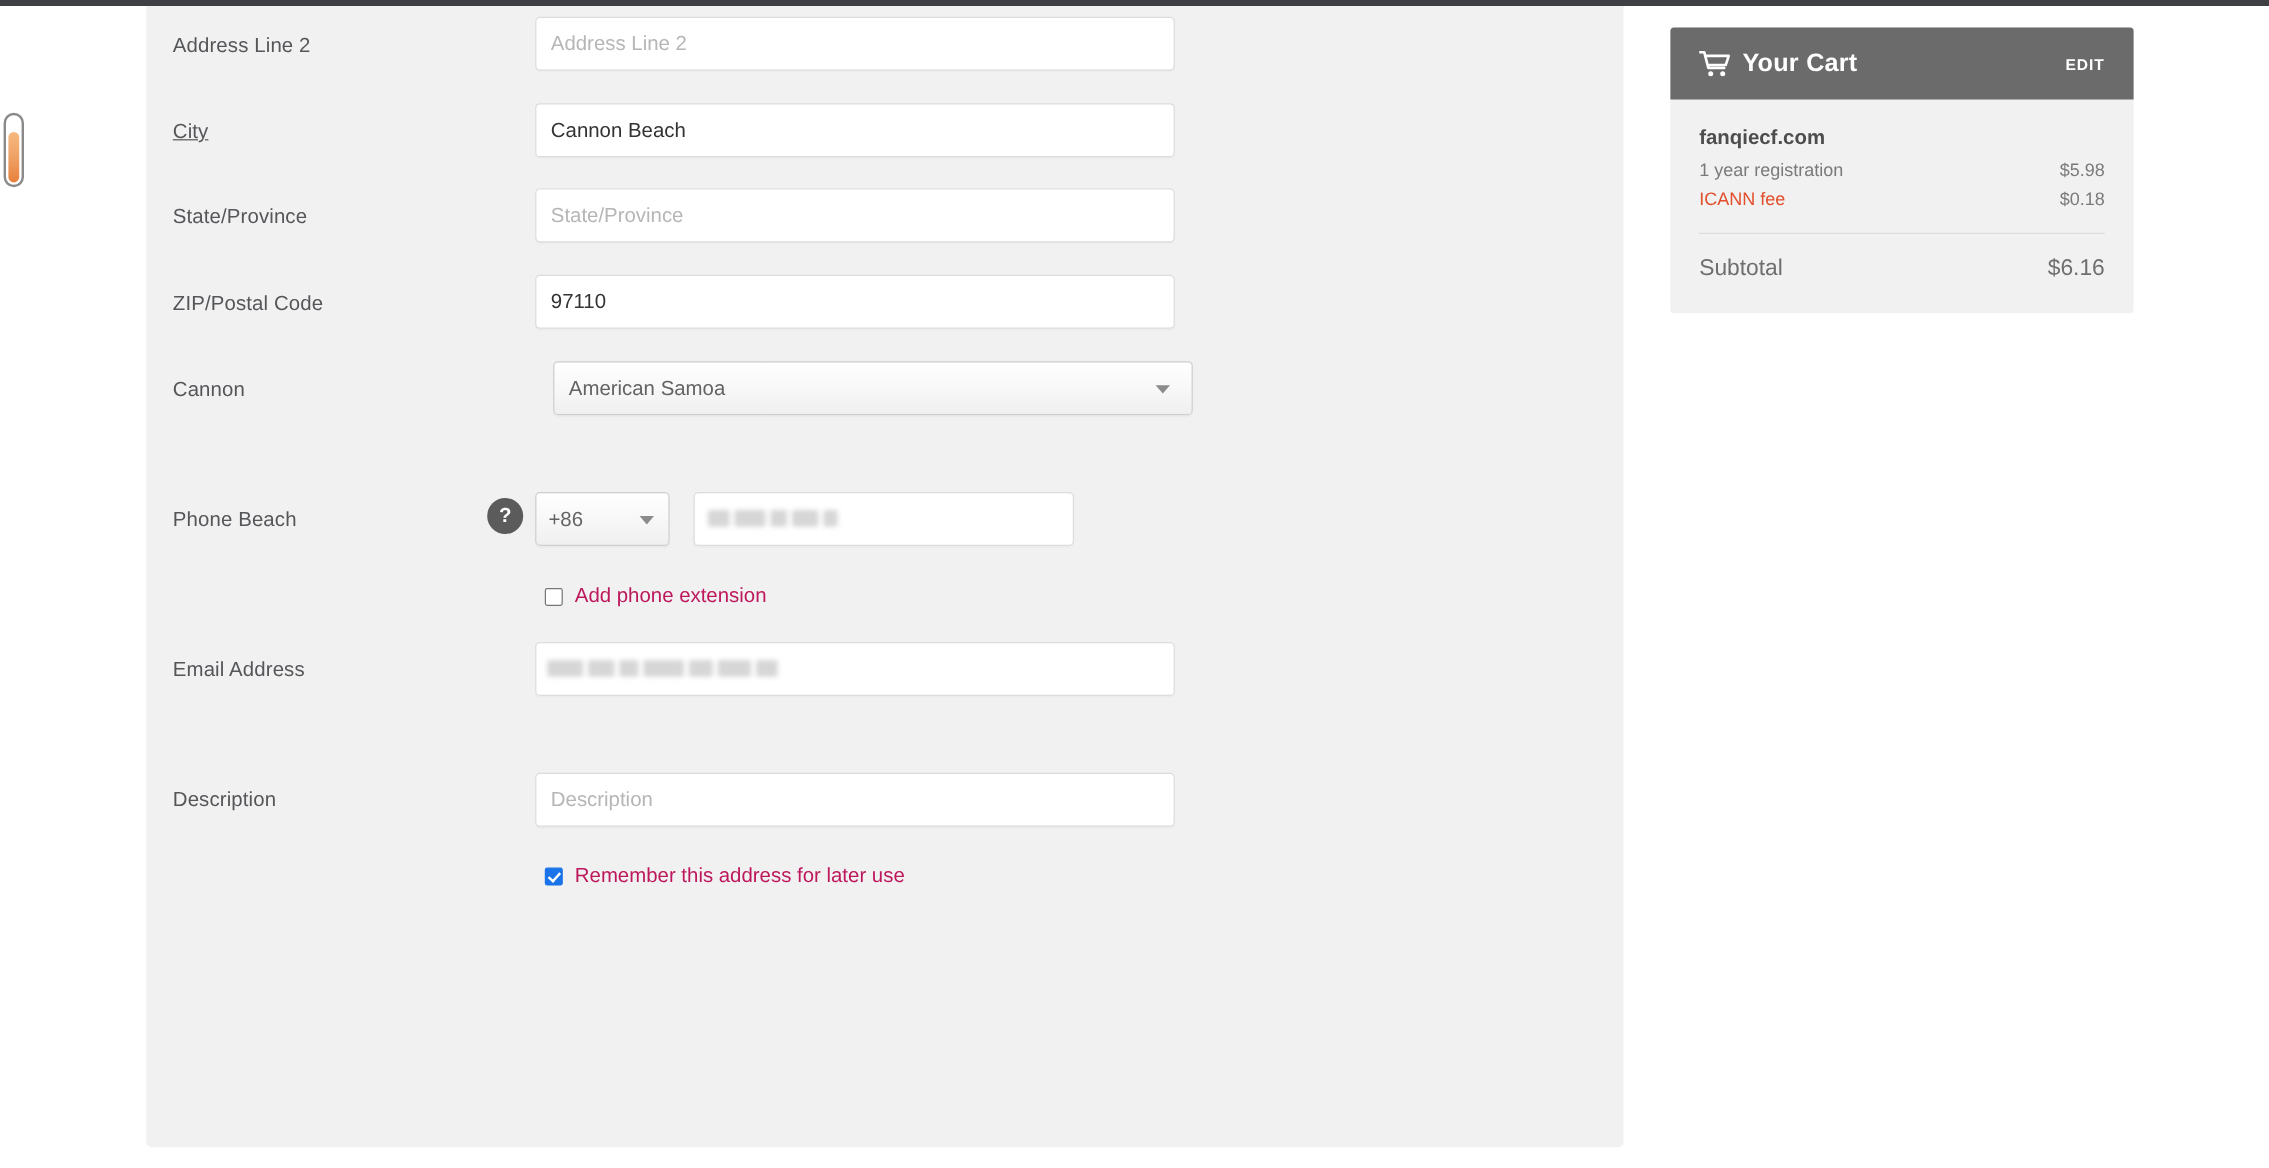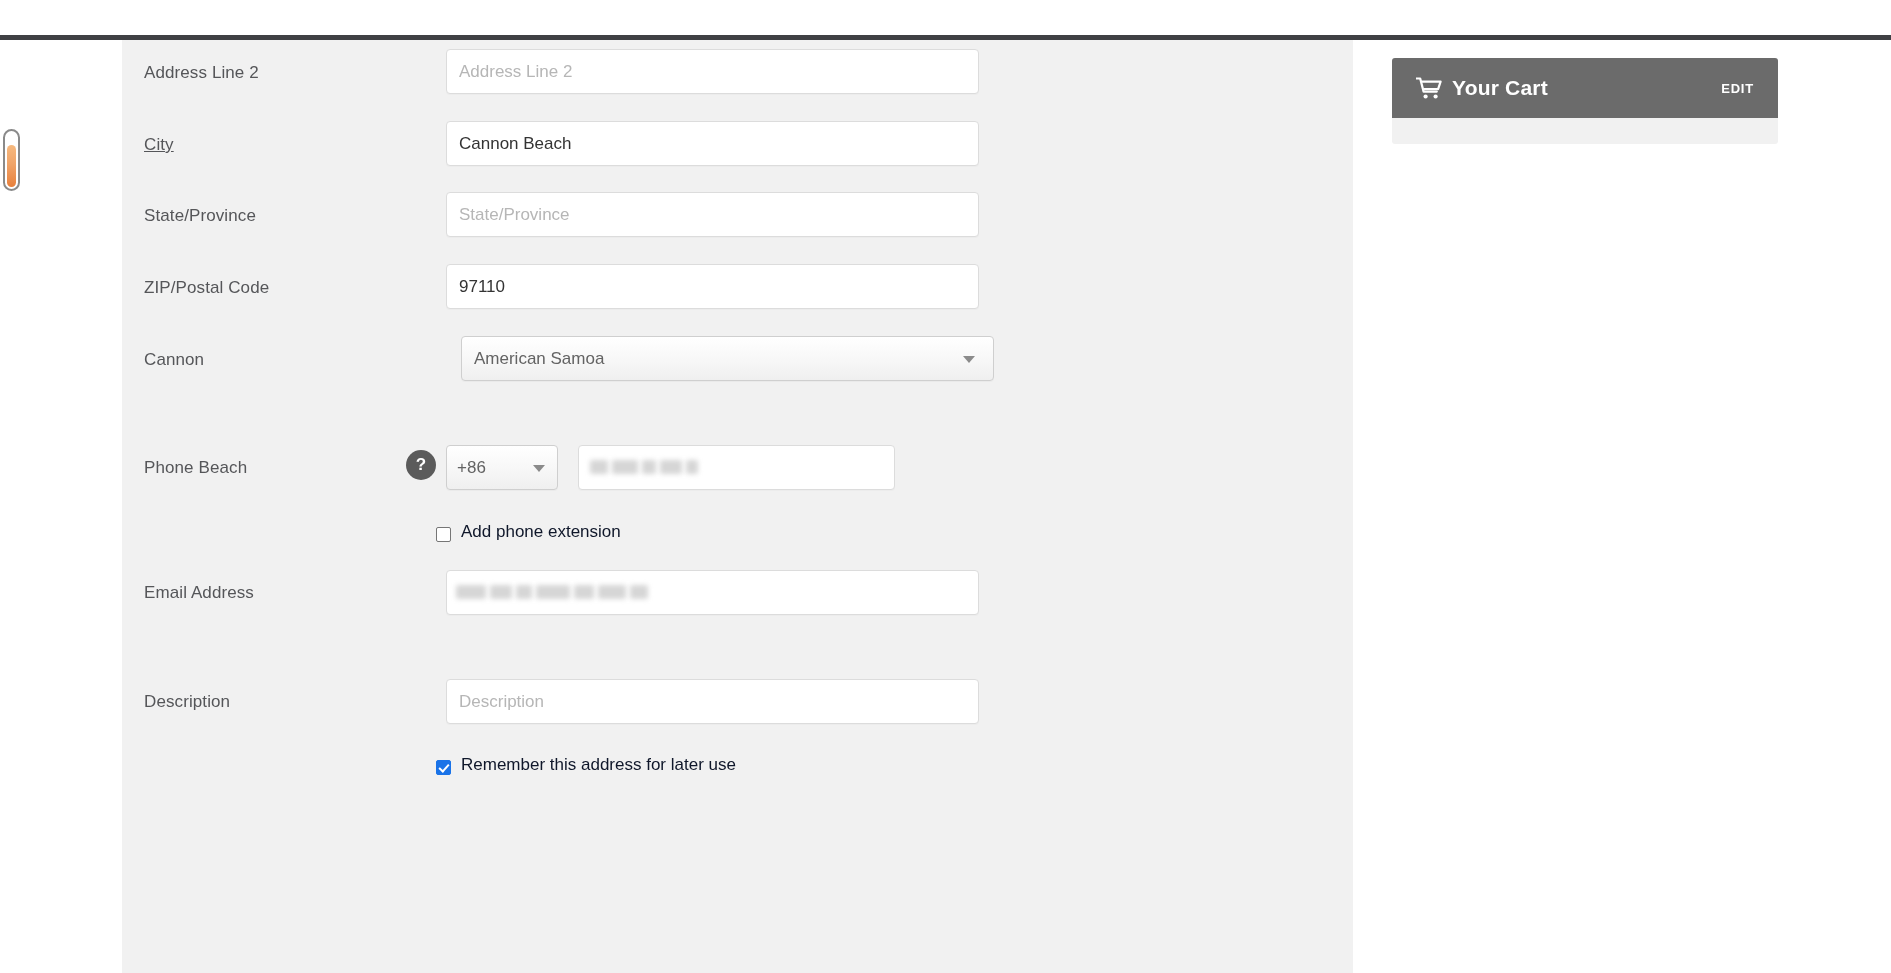--- a/index.html
+++ b/index.html
@@ -8,21 +8,20 @@
     margin: 0; padding: 0;
     width: 1891px; height: 973px;
     background: #ffffff;
     font-family: "Liberation Sans", "DejaVu Sans", sans-serif;
     overflow: hidden;
   }
   #page {
     position: relative;
     width: 1891px; height: 939px;
     background: #ffffff;
-    margin-top: 35px;
   }
 
   
   .top-rule {
     position: absolute; left: 0; top: 0;
     width: 1891px; height: 5px;
     background: #3f4044;
   }
 
   
@@ -124,23 +123,23 @@
     background: #5b5b5b;
     color: #ffffff;
     font-size: 17px; font-weight: bold;
     display: flex; align-items: center; justify-content: center;
     cursor: pointer;
     user-select: none;
   }
 
   
   .cbx-row {
-    position: absolute; left: 314px;
-    display: flex; align-items: flex-end; gap: 10px;
-    font-size: 17px; color: #0f172a;
+    position: absolute; left: 332px;
+    display: flex; align-items: center; gap: 10px;
+    font-size: 17px; color: #be185d;
     white-space: nowrap;
   }
   .cbx {
     width: 15px; height: 15px;
     border: 1px solid #767676;
     border-radius: 2px;
     background: #ffffff;
     flex: none;
     cursor: pointer;
   }
@@ -335,16 +334,36 @@
       <svg class="cart-icon" viewBox="0 0 26 23">
         <path d="M0.5 1.5 H4.2 L7.6 14.6 H20.8" fill="none" stroke="#ffffff" stroke-width="2.2" stroke-linecap="round" stroke-linejoin="round"></path>
         <path d="M6.1 4.6 H24.6 L22.1 12.2 H8.1" fill="none" stroke="#ffffff" stroke-width="2.2" stroke-linecap="round" stroke-linejoin="round"></path>
         <circle cx="9.6" cy="19.5" r="2.1" fill="#ffffff"></circle>
         <circle cx="19.6" cy="19.5" r="2.1" fill="#ffffff"></circle>
       </svg>
       <span class="cart-title">Your Cart</span>
       <span class="cart-edit">EDIT</span>
     </div>
 
+    <div class="cart-body">
+      <div class="cart-domain">fanqiecf.com</div>
+
+      <div class="cart-line">
+        <span class="cart-line-label">1 year registration</span>
+        <span class="cart-line-price">$5.98</span>
+      </div>
+
+      <div class="cart-line fee">
+        <span class="cart-line-label">ICANN fee</span>
+        <span class="cart-line-price">$0.18</span>
+      </div>
+
+      <div class="cart-divider"></div>
+
+      <div class="cart-subtotal">
+        <span>Subtotal</span>
+        <span>$6.16</span>
+      </div>
+    </div>
 
   </div>
 
 </div>
 
 </body></html>

